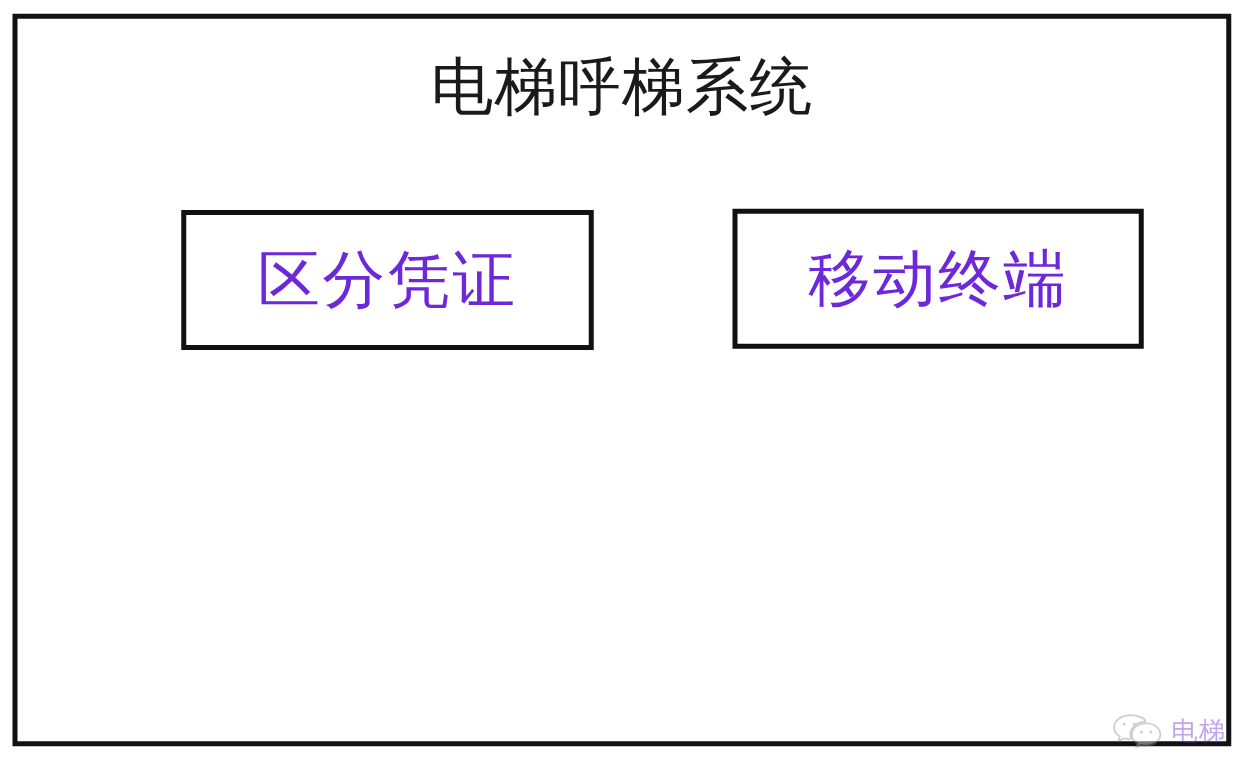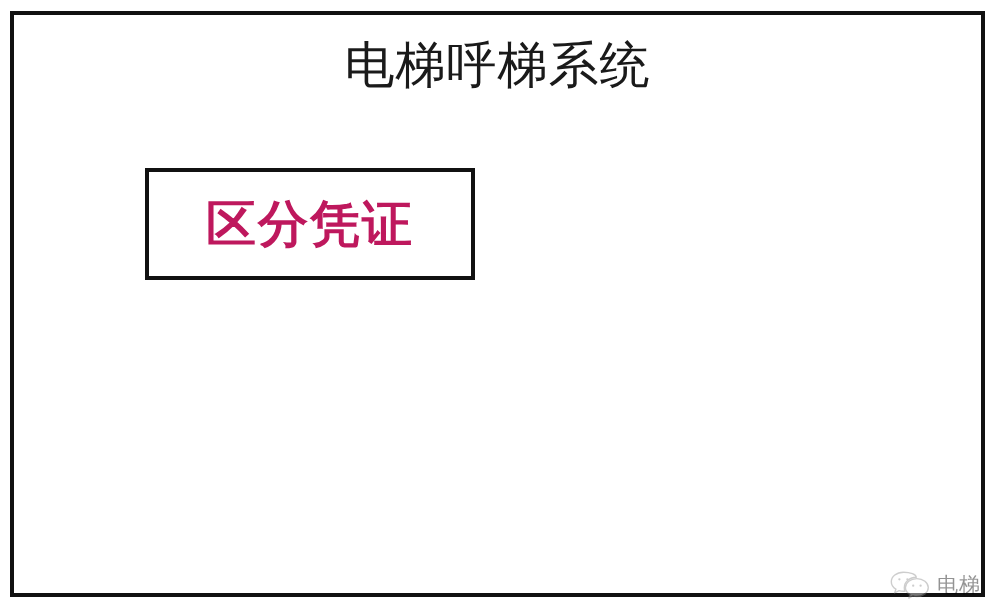--- a/index.html
+++ b/index.html
@@ -34,39 +34,38 @@
     left: 0;
     top: 24px;
     width: 100%;
     text-align: center;
     font-size: 50px;
     line-height: 60px;
     color: #1a1a1a;
     letter-spacing: 1px;
     white-space: nowrap;
     font-weight: 400;
-    font-family: Liberation Mono, monospace;
   }
   
   .node {
     position: absolute;
     border: 4px solid #111111;
     box-sizing: border-box;
     background: #ffffff;
     display: flex;
     align-items: center;
     justify-content: center;
   }
   .node-label {
     font-size: 50px;
     line-height: 1;
-    color: #be185d;
+    color: #6d28d9;
     letter-spacing: 2px;
     white-space: nowrap;
-    font-weight: 700;
+    font-weight: 400;
   }
   #node-credential {
     left: 131px;
     top: 153px;
     width: 330px;
     height: 112px;
   }
   #node-mobile-terminal {
     left: 572px;
     top: 152px;
@@ -97,39 +96,42 @@
     gap: 7px;
     opacity: 0.42;
   }
   .wechat-icon {
     width: 40px;
     height: 32px;
     flex: 0 0 auto;
   }
   .watermark-label {
     font-size: 21px;
-    color: #000000;
+    color: #6d28d9;
     line-height: 1;
     white-space: nowrap;
     letter-spacing: 1px;
   }
 </style>
 </head>
 <body>
 
 <div id="canvas">
 
   <div class="frame">
 
     <div class="diagram-title">电梯呼梯系统</div>
 
     <div class="node" id="node-credential">
       <span class="node-label">区分凭证</span>
     </div>
 
+    <div class="node" id="node-mobile-terminal">
+      <span class="node-label">移动终端</span>
+    </div>
 
 
 
     <div class="watermark">
       <span class="wechat-icon">
         <svg viewBox="0 0 40 32" width="40" height="32" aria-hidden="true">
 
           <path d="M13.5 3.2 C6.6 3.2 1.3 7.6 1.3 12.8 C1.3 15.8 3.1 18.5 5.9 20.2 L4.6 24.0 L9.1 21.7 C10.5 22.1 12.0 22.3 13.5 22.3 C14.0 22.3 14.5 22.3 15.0 22.2 C14.5 21.1 14.3 19.9 14.3 18.7 C14.3 12.9 19.8 8.3 26.3 8.3 C26.0 5.4 20.5 3.2 13.5 3.2 Z" fill="none" stroke="#8a8a8a" stroke-width="1.4" stroke-linejoin="round"></path>
           <circle cx="9.4" cy="10.3" r="1.15" fill="#8a8a8a"></circle>
           <circle cx="17.4" cy="10.3" r="1.15" fill="#8a8a8a"></circle>

